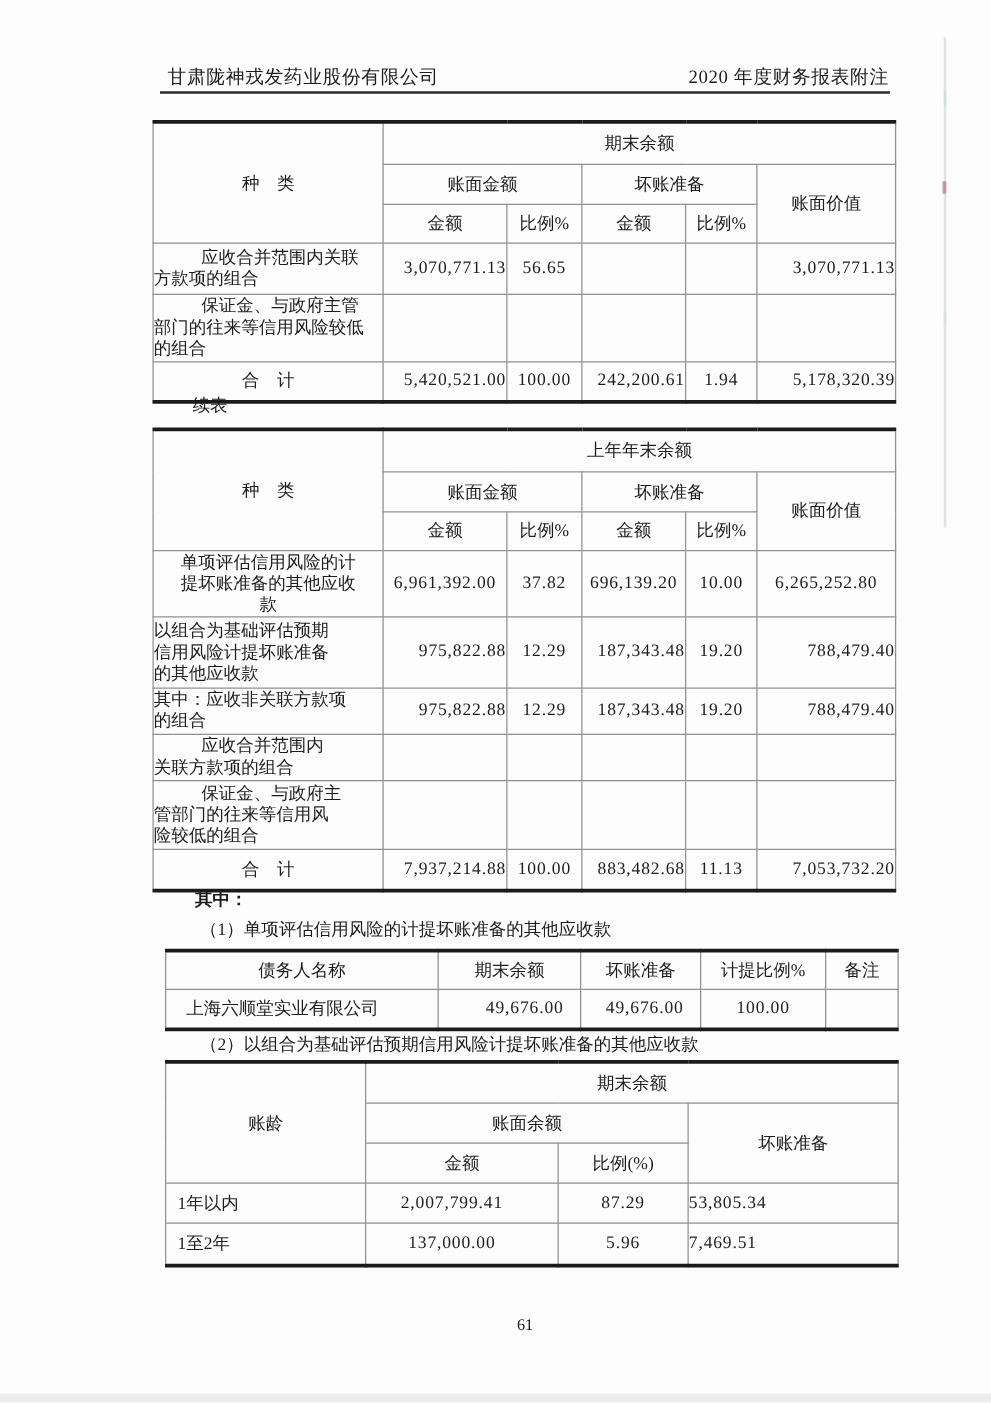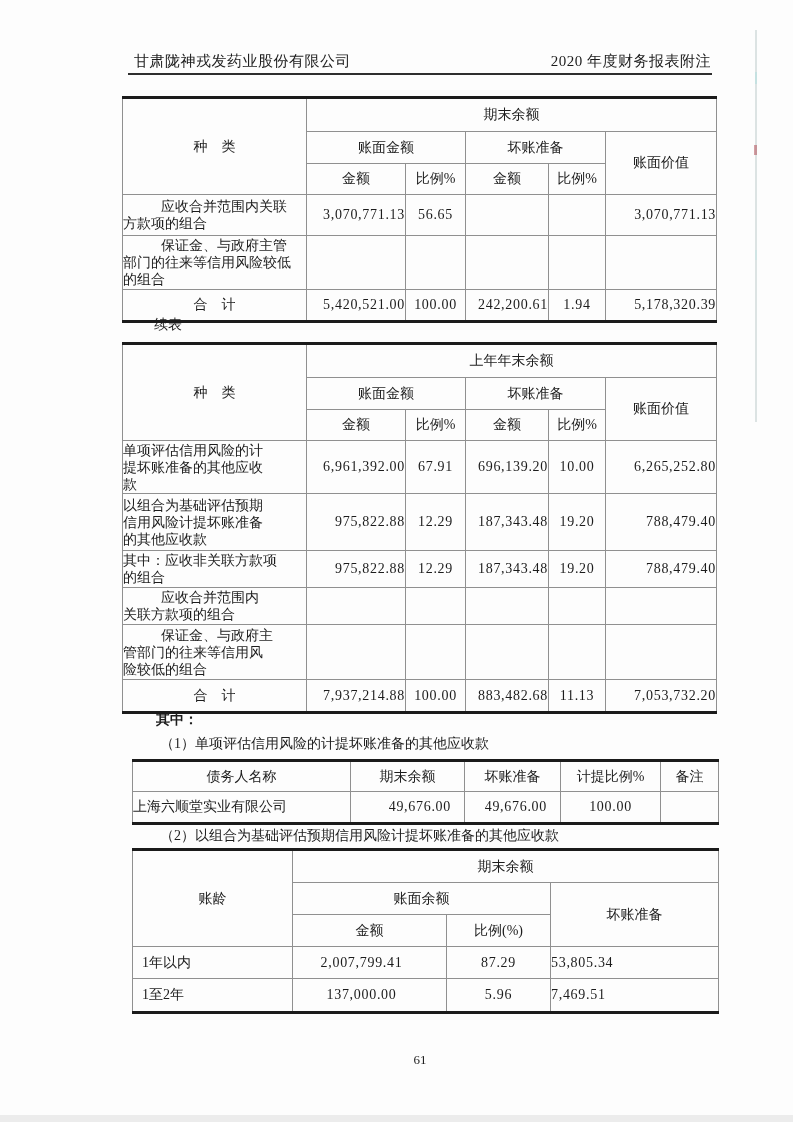--- a/index.html
+++ b/index.html
@@ -32,33 +32,33 @@
   .num{text-align:right;padding-right:8px;letter-spacing:.05em;}
   .pct{text-align:center;letter-spacing:.05em;}
   .bv{text-align:right;padding-right:10px;letter-spacing:.05em;}
 
   .t12{left:122px;top:96px;width:594px;}
   .t12 col.c1{width:184px;} .t12 col.c2{width:99px;} .t12 col.c3{width:60px;}
   .t12 col.c4{width:83px;}  .t12 col.c5{width:57px;} .t12 col.c6{width:111px;}
   .t12 tr.h1 td{height:32px;} .t12 tr.h2 td{height:31px;} .t12 tr.h3 td{height:30px;}
   .tbl2{top:342px;}
   .rh40 td{height:40px;} .rh53 td{height:53px;} .rh30 td{height:30px;}
-  .rh52 td{height:52px;} .rh56 td{height:56px;} .rh36 td{height:36px;}
+  .rh52 td{height:52px;text-align:center;} .rh56 td{height:56px;} .rh36 td{height:36px;}
   .rh54 td{height:54px;} .rh31 td{height:31px;}
 
   .sec-label{left:154px;top:316px;font-size:14px;}
   .among-label{left:156px;top:711px;font-size:14px;font-weight:bold;}
   .note1-label{left:160px;top:735px;font-size:14px;}
   .note2-label{left:160px;top:827px;font-size:14px;}
 
   .t3{left:132px;top:759px;width:586px;}
   .t3 col.c1{width:218px;} .t3 col.c2{width:114px;} .t3 col.c3{width:96px;}
   .t3 col.c4{width:100px;} .t3 col.c5{width:58px;}
   .t3 tr.h td{height:29px;} .t3 tr.r td{height:30px;}
-  .t3 .debtor{text-align:left;padding-left:0;}
+  .t3 .debtor{text-align:left;padding-left:16px;}
   .t3 .num{padding-right:13px;}
 
   .t4{left:132px;top:848px;width:586px;}
   .t4 col.c1{width:160px;} .t4 col.c2{width:154px;}
   .t4 col.c3{width:104px;} .t4 col.c4{width:168px;}
   .t4 tr.h td{height:31px;} .t4 tr.r1 td{height:31px;} .t4 tr.r2 td{height:32px;}
   .t4 .aging{text-align:left;padding-left:9px;margin-top:16px;}
   .t4 .amt{text-align:center;padding-right:16px;letter-spacing:.05em;}
   .t4 .bd{text-align:left;padding-right:24px;letter-spacing:.05em;}
 
@@ -158,21 +158,21 @@
     <td class="hc">金额</td>
     <td class="hc">比例%</td>
     <td class="hc">金额</td>
     <td class="hc">比例%</td>
   </tr>
   <tr class="rh52">
     <td class="lbl">单项评估信用风险的计
 提坏账准备的其他应收
 款</td>
     <td class="num">6,961,392.00</td>
-    <td class="pct">67.91</td>
+    <td class="pct">37.82</td>
     <td class="num">696,139.20</td>
     <td class="pct">10.00</td>
     <td class="bv">6,265,252.80</td>
   </tr>
   <tr class="rh56">
     <td class="lbl">以组合为基础评估预期
 信用风险计提坏账准备
 的其他应收款</td>
     <td class="num">975,822.88</td>
     <td class="pct">12.29</td>

